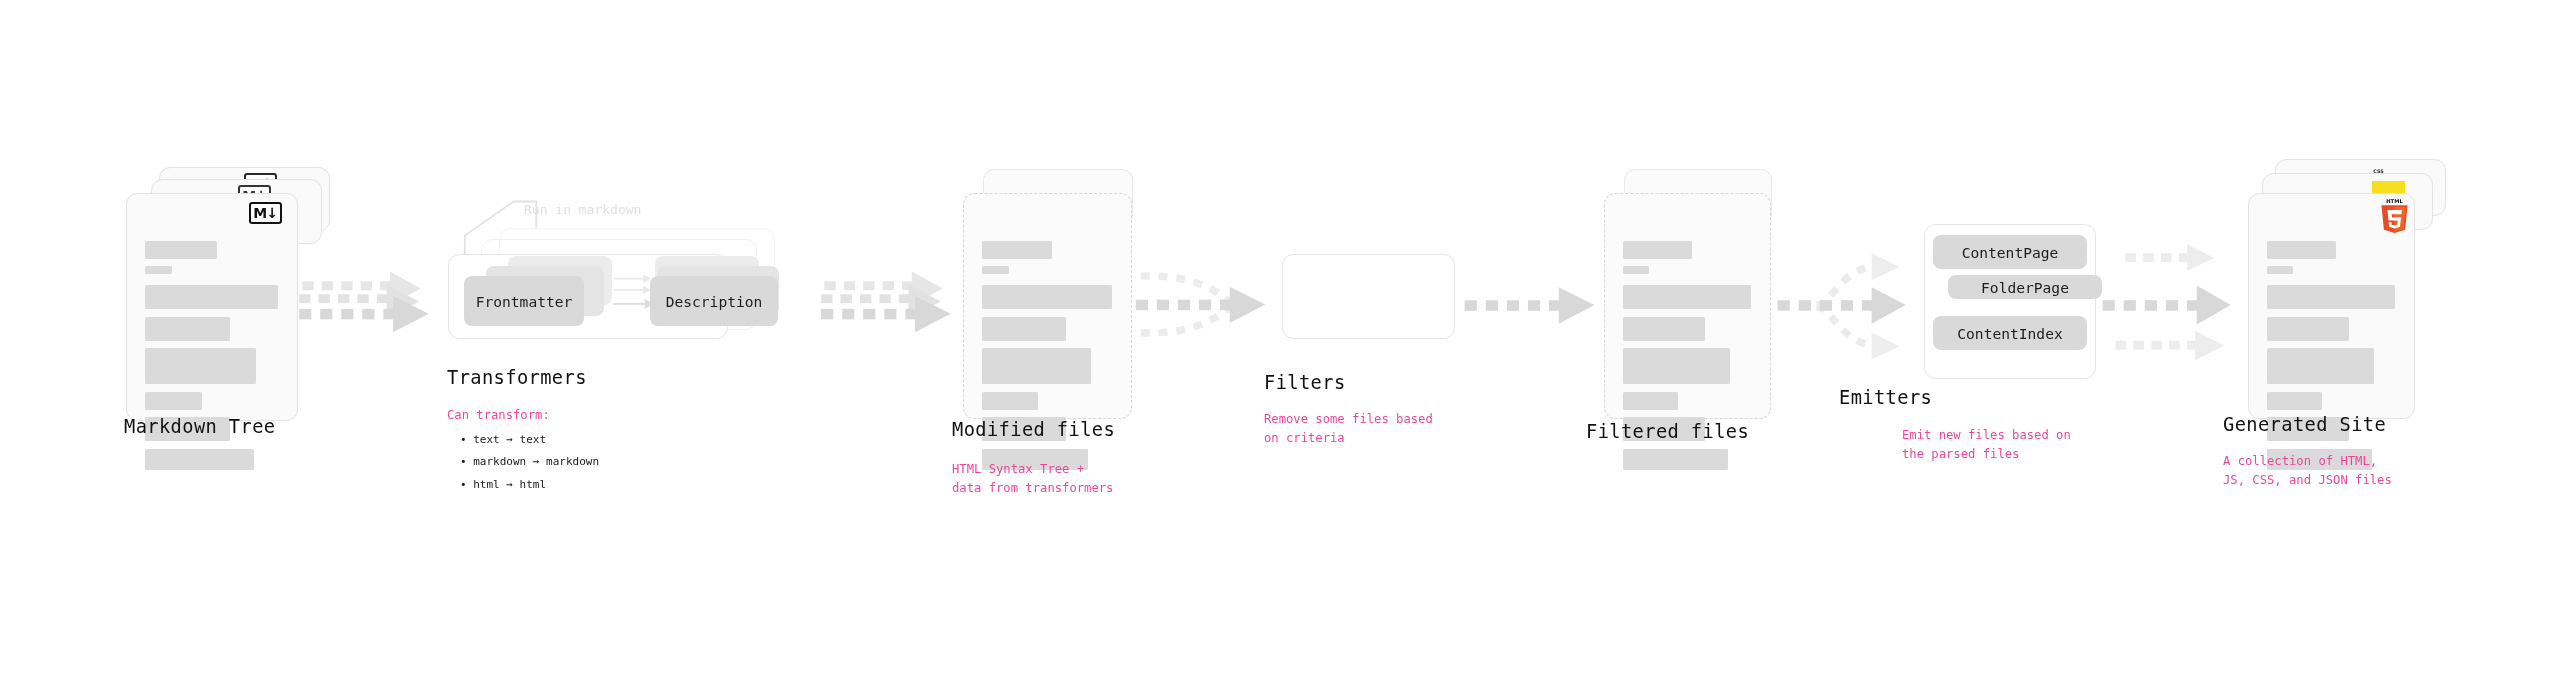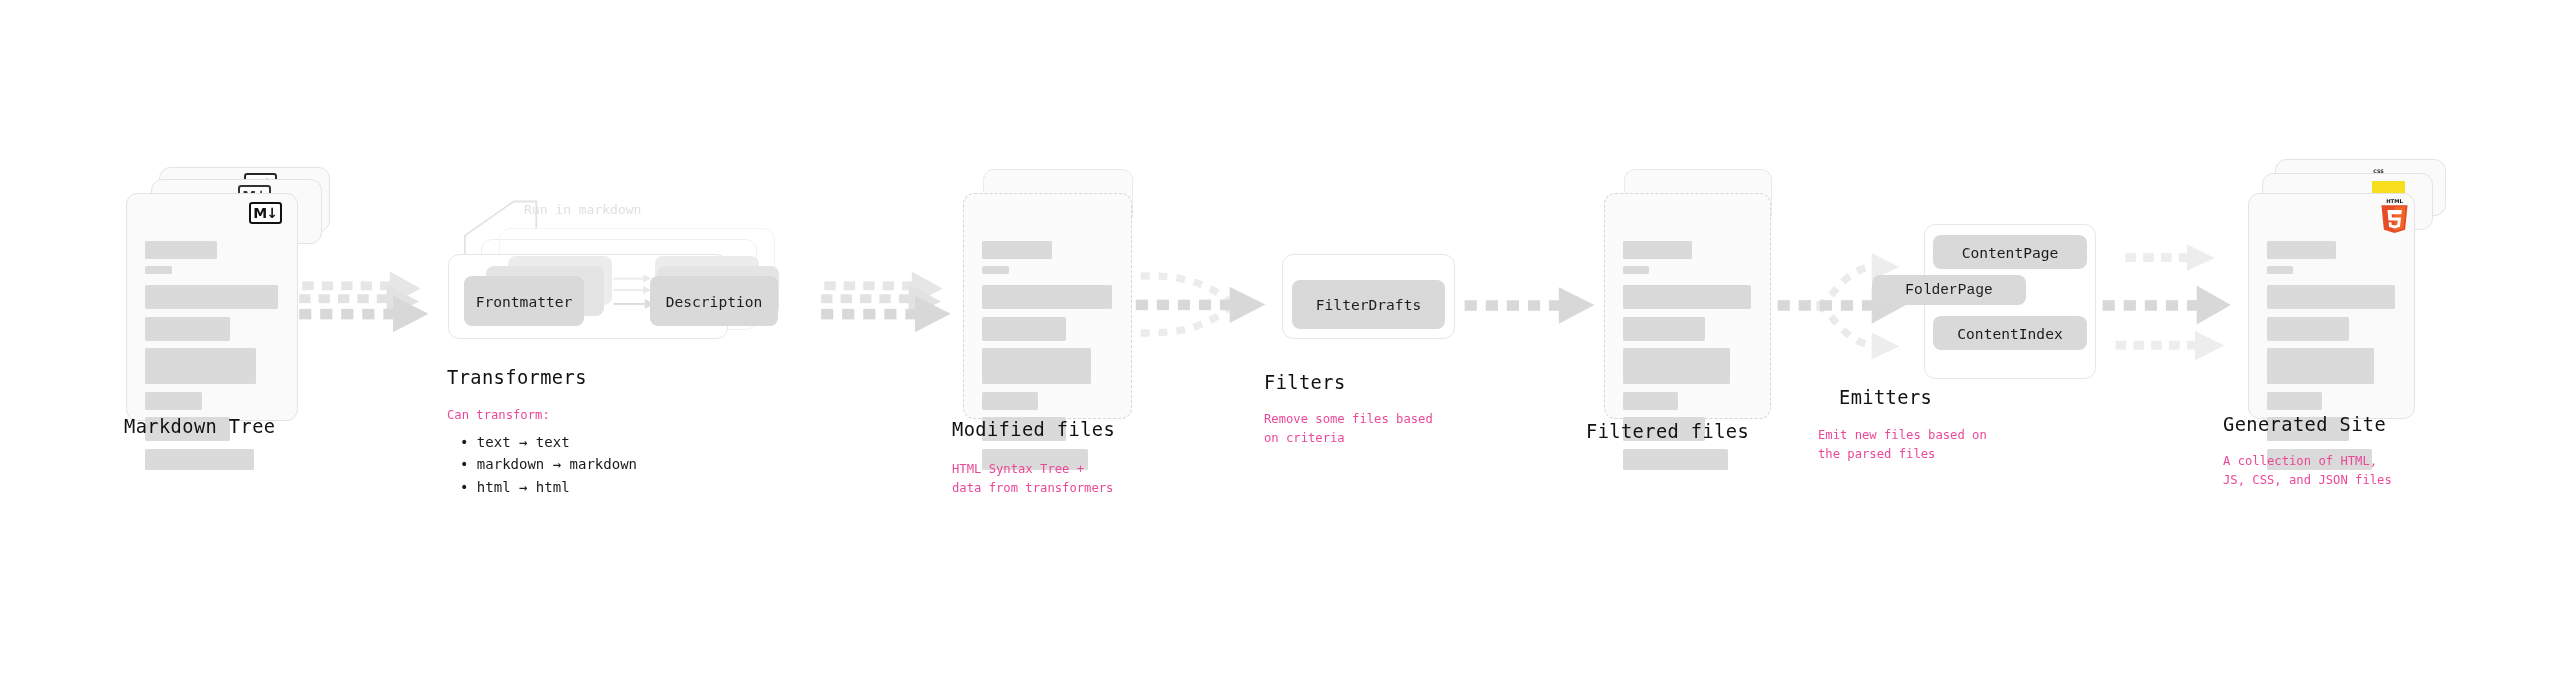--- a/index.html
+++ b/index.html
@@ -98,21 +98,21 @@
   .stage-desc {
     position: absolute;
     font-size: 12.2px;
     line-height: 1.55;
     color: #ec4899;
     white-space: pre;
     font-family: "DejaVu Sans Mono", "Liberation Mono", monospace;
   }
   .bullets {
     position: absolute;
-    font-size: 14px;
+    font-size: 11px;
     line-height: 1.6;
     color: #1a1a1a;
     font-family: "DejaVu Sans Mono", "Liberation Mono", monospace;
     white-space: pre;
   }
   .parallel-note {
     position: absolute;
     font-size: 13px;
     color: #e0e0e0;
     white-space: nowrap;
@@ -267,21 +267,20 @@
       <rect x="2" y="49" width="15" height="13"></rect>
         <rect x="28" y="49" width="15" height="13"></rect>
       <rect x="54" y="49" width="15" height="13"></rect>
         <rect x="80" y="49" width="15" height="13"></rect>
       <rect x="106" y="49" width="15" height="13"></rect>
       <polygon points="118,33 162,55 118,78"></polygon>
     </g>
   </svg>
 
   <div class="proc-box" style="left:1282px; top:254px; width:173px; height:85px;"></div>
-  <div class="chip" style="left:1292px; top:280px; width:153px; height:49px; top:280px;">FilterDrafts</div>
 
   <div class="stage-title" style="left: 1264px; top: 372px;">Filters</div>
   <div class="stage-desc" style="left: 1264px; top: 410px;">Remove some files based
 on criteria</div>
 
   <svg class="arrow" style="left:1463px; top:283px;" width="138" height="41" viewBox="0 0 170 50">
     <g fill="#d8d8d8">
       <rect x="2" y="21" width="15" height="13"></rect>
         <rect x="28" y="21" width="15" height="13"></rect>
       <rect x="54" y="21" width="15" height="13"></rect>
@@ -323,25 +322,25 @@
         <rect x="28" y="84" width="15" height="13"></rect>
       <rect x="54" y="84" width="15" height="13"></rect>
         <rect x="80" y="84" width="15" height="13"></rect>
       <rect x="106" y="84" width="15" height="13"></rect>
       <polygon points="118,68 160,90 118,113"></polygon>
     </g>
   </svg>
 
   <div class="proc-box" style="left:1924px; top:224px; width:172px; height:155px;"></div>
   <div class="chip" style="left:1933px; top:235px; width:154px; height:34px;text-align:center;">ContentPage</div>
-  <div class="chip" style="left:1872px; top:275px; width:154px; height:30px;font-family:Liberation Mono, monospace;">FolderPage</div>
+  <div class="chip" style="left:1948px; top:275px; width:154px; height:24px;">FolderPage</div>
   <div class="chip" style="left:1933px; top:316px; width:154px; height:34px;">ContentIndex</div>
 
   <div class="stage-title" style="left: 1839px; top: 387px;">Emitters</div>
-  <div class="stage-desc" style="left: 1818px; top: 426px;">Emit new files based on
+  <div class="stage-desc" style="left: 1902px; top: 426px;">Emit new files based on
 the parsed files</div>
 
   <svg class="arrow" style="left:2101px; top:232px;" width="146" height="142" viewBox="0 0 180 175">
     <g fill="#ededed">
       <rect x="30" y="26" width="13" height="11"></rect>
         <rect x="52" y="26" width="13" height="11"></rect>
       <rect x="74" y="26" width="13" height="11"></rect>
         <rect x="96" y="26" width="13" height="11"></rect>
       <polygon points="106,15 140,32 106,48"></polygon>
     </g>

